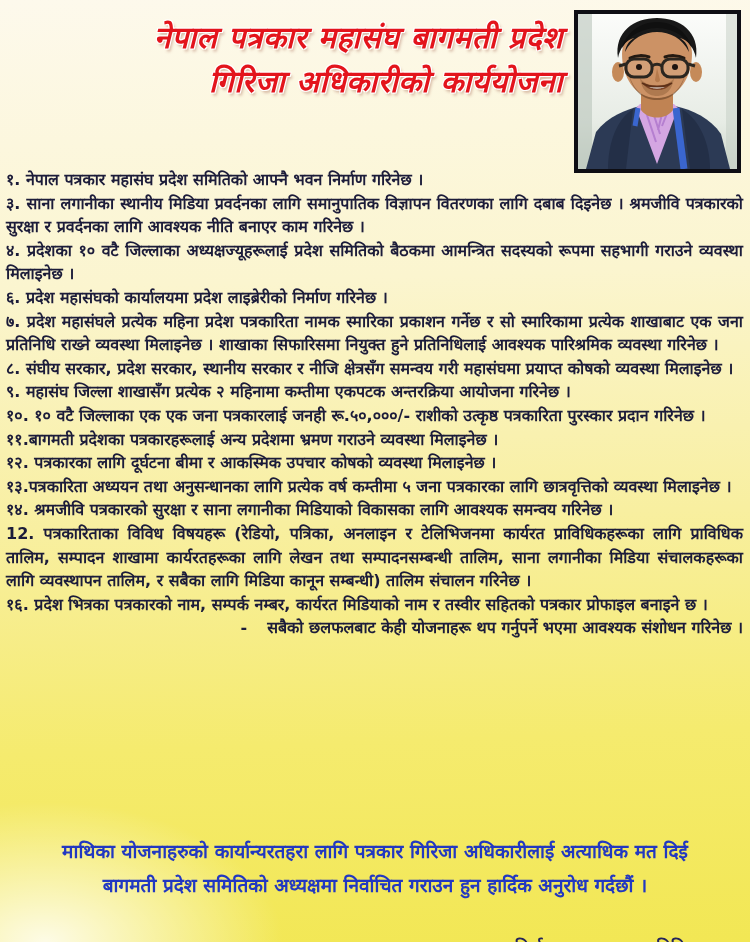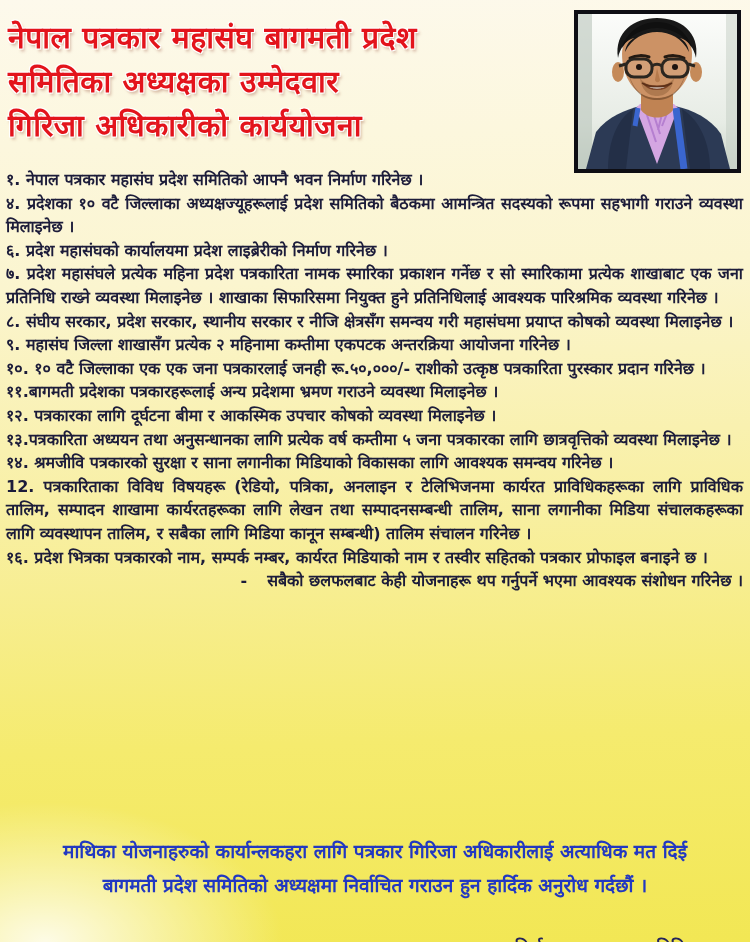--- a/index.html
+++ b/index.html
@@ -13,23 +13,24 @@
     overflow: hidden;
     background-image:
       radial-gradient(ellipse 340px 200px at 6% 100%, rgba(255,255,255,0.85), rgba(255,255,255,0) 70%),
       linear-gradient(178deg, #fdf9ec 0%, #fbf5cf 30%, #f8efa0 55%, #f5eb6e 78%, #f2e754 100%);
   }
 
   
   .title-block {
     position: absolute;
     top: 16px;
-    left: 8px;
+    left: 18px;
     width: 545px;
-    text-align: left;
+    text-align: right;
+    font-style: italic;
   }
   .title-line {
     font-size: 30px;
     font-weight: bold;
     color: #e3141c;
     line-height: 44px;
     letter-spacing: 0.5px;
     text-shadow:
       -1px -1px 0 #ffffff, 1px -1px 0 #ffffff,
       -1px 1px 0 #ffffff, 1px 1px 0 #ffffff,
@@ -92,21 +93,20 @@
     margin-top: 43px;
   }
 </style>
 </head>
 <body>
 
 <div class="poster">
 
   <div class="title-block">
     <div class="title-line">नेपाल पत्रकार महासंघ बागमती प्रदेश</div>
-    <div class="title-line">समितिका अध्यक्षका उम्मेदवार</div>
     <div class="title-line">गिरिजा अधिकारीको कार्ययोजना</div>
   </div>
 
   <div class="photo-frame">
     <svg viewBox="0 0 159 155" preserveAspectRatio="xMidYMid slice" xmlns="http://www.w3.org/2000/svg">
       <defs>
         <linearGradient id="pbg" x1="0" y1="0" x2="0" y2="1">
           <stop offset="0" stop-color="#fbfcfa"></stop>
           <stop offset="0.7" stop-color="#e7ece5"></stop>
           <stop offset="1" stop-color="#ccd6cb"></stop>
@@ -154,39 +154,40 @@
 
       <path d="M79 54 L77 66 C78 69 81 69 82 66 Z" fill="#b57a4c"></path>
 
       <path d="M66 70 C72 77 86 77 92 70 C86 73 72 73 66 70 Z" fill="#ffffff" stroke="#7a4326" stroke-width="1.5"></path>
       <path d="M64 69 C72 74 86 74 94 69" stroke="#5d3018" stroke-width="1.5" fill="none"></path>
     </svg>
   </div>
 
   <div class="plan">
     <p>१. नेपाल पत्रकार महासंघ प्रदेश समितिको आफ्नै भवन निर्माण गरिनेछ ।</p>
+    <p>३. साना लगानीका स्थानीय मिडिया प्रवर्दनका लागि समानुपातिक विज्ञापन वितरणका लागि दबाब दिइनेछ । श्रमजीवि पत्रकारको सुरक्षा र प्रवर्दनका लागि आवश्यक नीति बनाएर काम गरिनेछ ।</p>
     <p>४. प्रदेशका १० वटै जिल्लाका अध्यक्षज्यूहरूलाई प्रदेश समितिको बैठकमा आमन्त्रित सदस्यको रूपमा सहभागी गराउने व्यवस्था मिलाइनेछ ।</p>
     <p>६. प्रदेश महासंघको कार्यालयमा प्रदेश लाइब्रेरीको निर्माण गरिनेछ ।</p>
     <p>७. प्रदेश महासंघले प्रत्येक महिना प्रदेश पत्रकारिता नामक स्मारिका प्रकाशन गर्नेछ र सो स्मारिकामा प्रत्येक शाखाबाट एक जना प्रतिनिधि राख्ने व्यवस्था मिलाइनेछ । शाखाका सिफारिसमा नियुक्त हुने प्रतिनिधिलाई आवश्यक पारिश्रमिक व्यवस्था गरिनेछ ।</p>
     <p>८. संघीय सरकार, प्रदेश सरकार, स्थानीय सरकार र नीजि क्षेत्रसँग समन्वय गरी महासंघमा प्रयाप्त कोषको व्यवस्था मिलाइनेछ ।</p>
     <p>९. महासंघ जिल्ला शाखासँग प्रत्येक २ महिनामा कम्तीमा एकपटक अन्तरक्रिया आयोजना गरिनेछ ।</p>
     <p>१०. १० वटै जिल्लाका एक एक जना पत्रकारलाई जनही रू.५०,०००/- राशीको उत्कृष्ठ पत्रकारिता पुरस्कार प्रदान गरिनेछ ।</p>
     <p>११.बागमती प्रदेशका पत्रकारहरूलाई अन्य प्रदेशमा भ्रमण गराउने व्यवस्था मिलाइनेछ ।</p>
     <p>१२. पत्रकारका लागि दूर्घटना बीमा र आकस्मिक उपचार कोषको व्यवस्था मिलाइनेछ ।</p>
     <p>१३.पत्रकारिता अध्ययन तथा अनुसन्धानका लागि प्रत्येक वर्ष कम्तीमा ५ जना पत्रकारका लागि छात्रवृत्तिको व्यवस्था मिलाइनेछ ।</p>
     <p>१४. श्रमजीवि पत्रकारको सुरक्षा र साना लगानीका मिडियाको विकासका लागि  आवश्यक समन्वय गरिनेछ ।</p>
     <p>12. पत्रकारिताका विविध विषयहरू (रेडियो, पत्रिका, अनलाइन र टेलिभिजनमा कार्यरत प्राविधिकहरूका लागि प्राविधिक तालिम, सम्पादन शाखामा कार्यरतहरूका लागि लेखन तथा सम्पादनसम्बन्धी तालिम, साना लगानीका मिडिया संचालकहरूका लागि व्यवस्थापन तालिम, र सबैका लागि मिडिया कानून सम्बन्धी) तालिम संचालन गरिनेछ ।</p>
     <p>१६. प्रदेश भित्रका पत्रकारको नाम, सम्पर्क नम्बर, कार्यरत मिडियाको नाम र तस्वीर सहितको पत्रकार प्रोफाइल बनाइने छ ।</p>
     <p class="note">
       <span class="dash">-</span><span>सबैको छलफलबाट केही योजनाहरू थप गर्नुपर्ने भएमा आवश्यक संशोधन गरिनेछ ।</span>
     </p>
   </div>
 
   <div class="appeal">
-    <div>माथिका योजनाहरुको कार्यान्लकहरा लागि पत्रकार गिरिजा अधिकारीलाई अत्याधिक मत दिई</div>
+    <div>माथिका योजनाहरुको कार्यान्यरतहरा लागि पत्रकार गिरिजा अधिकारीलाई अत्याधिक मत दिई</div>
     <div>बागमती प्रदेश समितिको अध्यक्षमा निर्वाचित गराउन हुन हार्दिक अनुरोध गर्दछौं ।</div>
   </div>
 
   <div class="signature">
     <div>निर्वाचन प्रचार प्रसार समिति</div>
     <div>२०७७ चैत ०६ गते</div>
   </div>
 
 </div>
 

